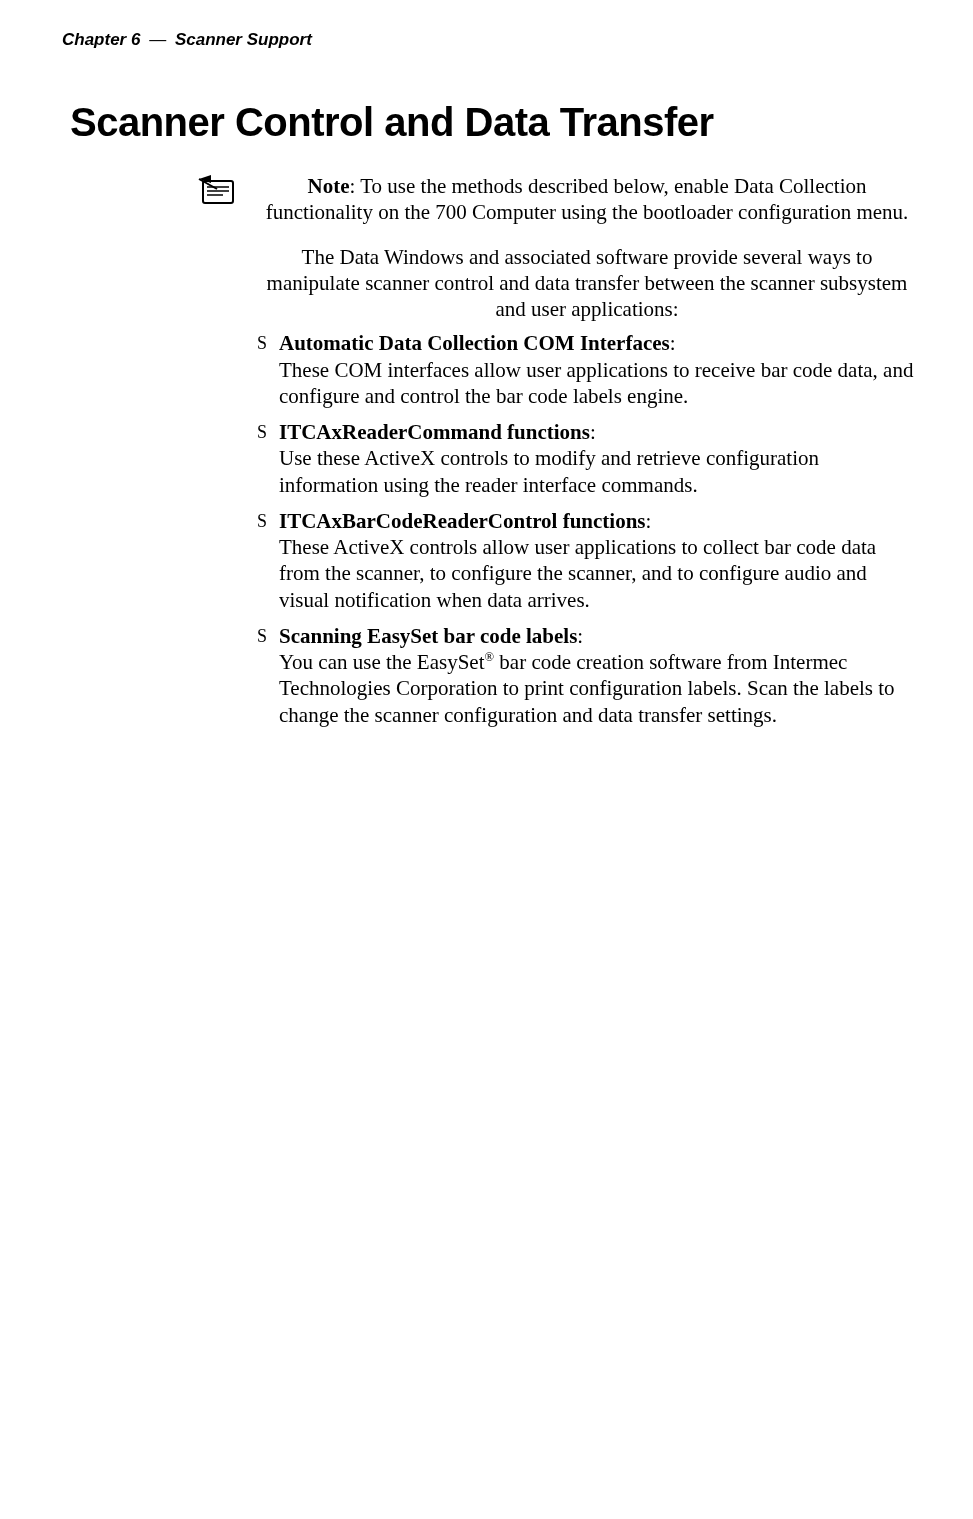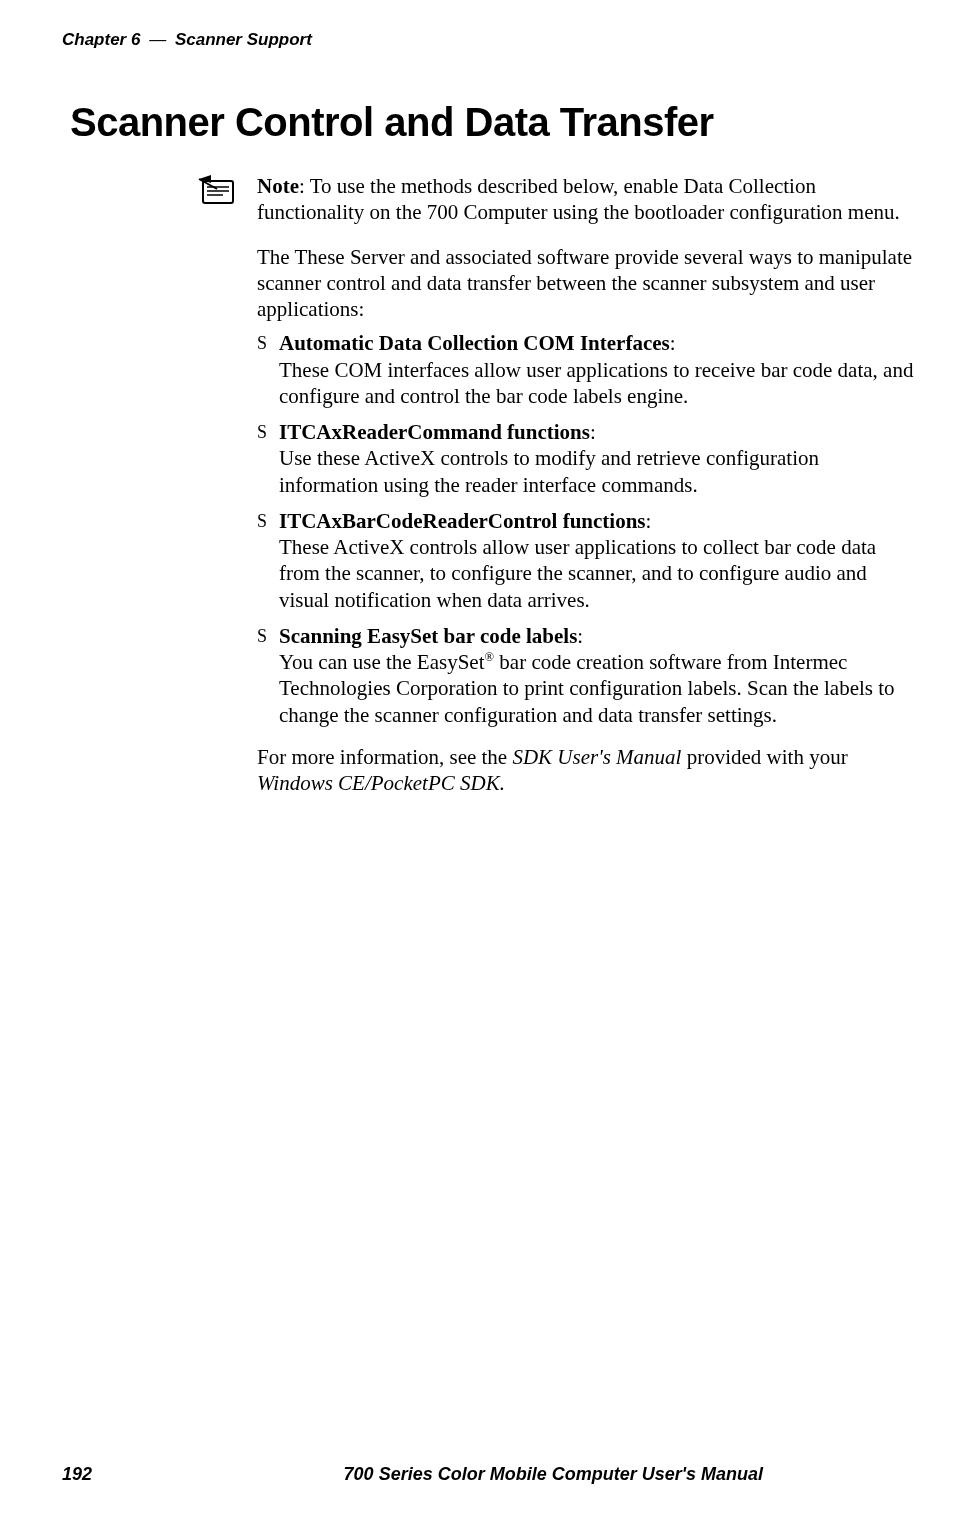--- a/index.html
+++ b/index.html
@@ -44,21 +44,21 @@
     position: relative;
     margin-bottom: 18px;
   }
   .note-icon {
     position: absolute;
     left: -60px;
     top: 0;
     width: 44px;
     height: 34px;
   }
-  .para { margin: 16px 0 8px 0; }
+  .para { margin: 16px 0 8px 0; text-align: center; }
   ul.feature-list {
     list-style: none;
     padding: 0;
     margin: 6px 0 6px 0;
   }
   ul.feature-list > li {
     position: relative;
     padding-left: 22px;
     margin-bottom: 10px;
   }
@@ -110,46 +110,39 @@
           <line x1="10" y1="22" x2="26" y2="22" stroke="#000" stroke-width="1.5"></line>
           <path d="M2 6 L14 2 L14 10 Z" fill="#000"></path>
           <line x1="2" y1="6" x2="20" y2="16" stroke="#000" stroke-width="2"></line>
         </svg>
       </span>
       <p class="para">
         <span class="feat-title">Note</span><span>: To use the methods described below, enable Data Collection functionality on the 700 Computer using the bootloader configuration menu.</span>
       </p>
     </div>
 
-    <p class="para">The These Server and associated software provide several ways to manipulate scanner control and data transfer between the scanner subsystem and user applications:</p>
+    <p class="para">The Data Windows and associated software provide several ways to manipulate scanner control and data transfer between the scanner subsystem and user applications:</p>
 
     <ul class="feature-list">
       <li>
         <span class="feat-title">Automatic Data Collection COM Interfaces</span><span>:</span><br>
         <span>These COM interfaces allow user applications to receive bar code data, and configure and control the bar code labels engine.</span>
       </li>
       <li>
         <span class="feat-title">ITCAxReaderCommand functions</span><span>:</span><br>
         <span>Use these ActiveX controls to modify and retrieve configuration information using the reader interface commands.</span>
       </li>
       <li>
         <span class="feat-title">ITCAxBarCodeReaderControl functions</span><span>:</span><br>
         <span>These ActiveX controls allow user applications to collect bar code data from the scanner, to configure the scanner, and to configure audio and visual notification when data arrives.</span>
       </li>
       <li>
         <span class="feat-title">Scanning EasySet bar code labels</span><span>:</span><br>
         <span>You can use the EasySet</span><span class="sup">®</span><span> bar code creation software from Intermec Technologies Corporation to print configuration labels. Scan the labels to change the scanner configuration and data transfer settings.</span>
       </li>
     </ul>
 
-    <p class="para">
-      <span>For more information, see the </span><span class="italic">SDK User's Manual</span><span> provided with your </span><span class="italic">Windows CE/PocketPC SDK.</span>
-    </p>
   </div>
 
 
 
-  <div class="footer">
-    <span>192</span>
-    <span>700 Series Color Mobile Computer User's Manual</span>
-  </div>
 
 </div>
 
 </body></html>

